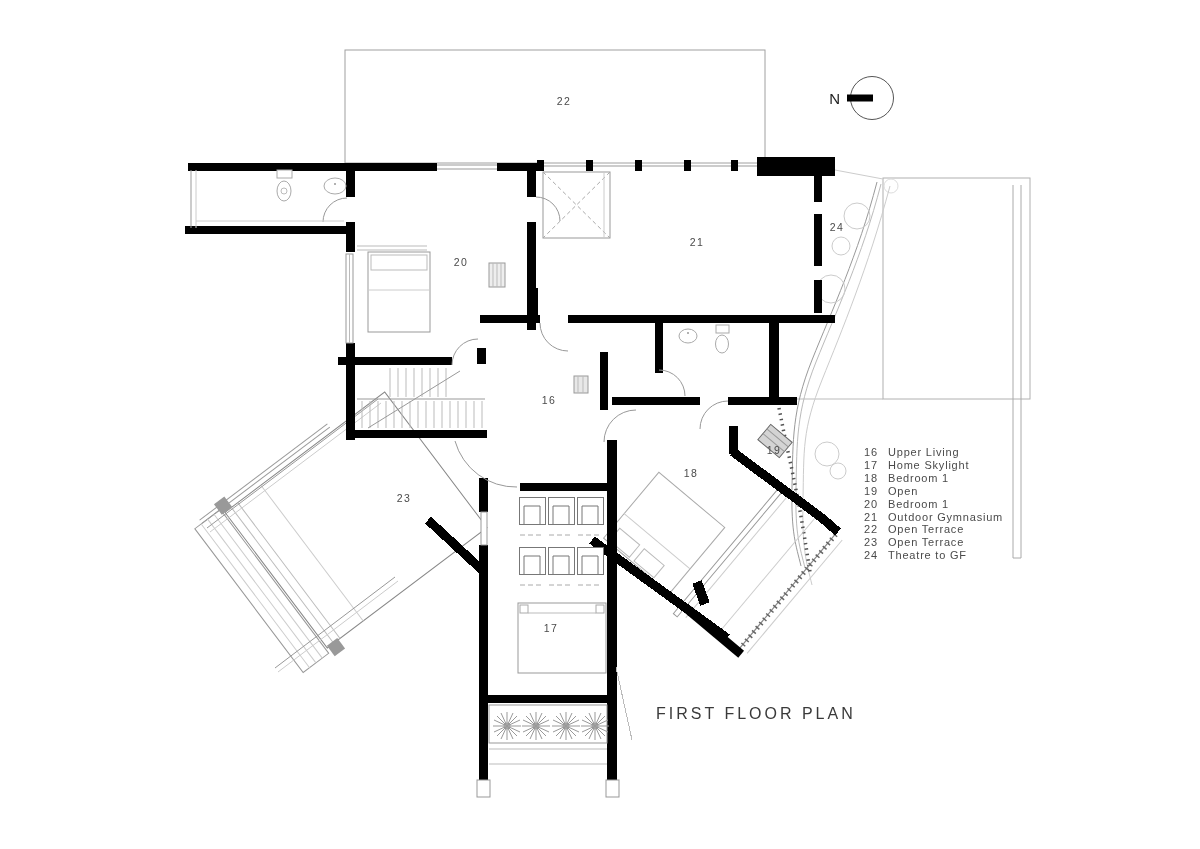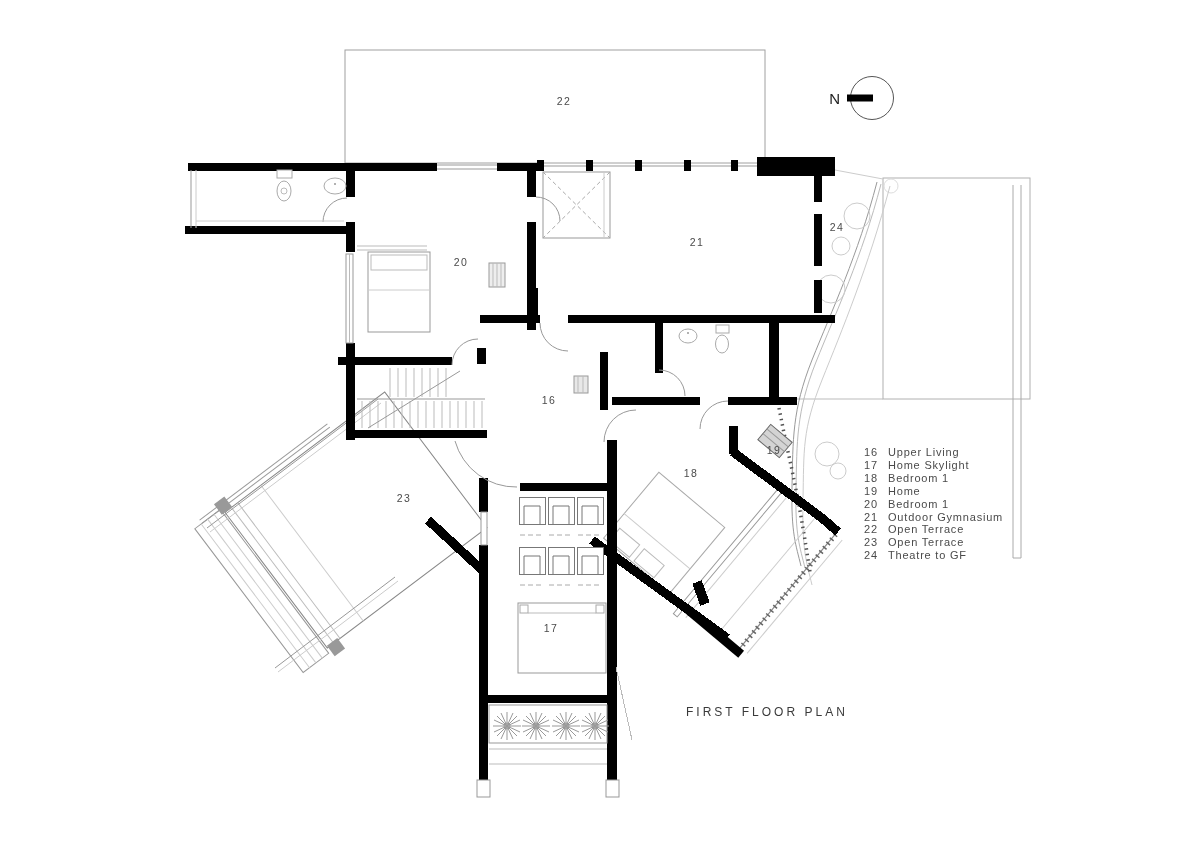--- a/index.html
+++ b/index.html
@@ -4,21 +4,21 @@
 <style>
   html,body{margin:0;padding:0;background:#ffffff;}
   body{font-family:"Liberation Sans", sans-serif;}
   #stage{position:relative;width:1200px;height:849px;background:#fff;overflow:hidden;}
   #plan-svg{position:absolute;left:0;top:0;}
   .room-label{font-family:"Liberation Sans",sans-serif;font-size:10.5px;fill:#4a4a4a;letter-spacing:1.5px;}
   .north-label{font-family:"Liberation Sans",sans-serif;font-size:15px;fill:#222;letter-spacing:1px;}
   #legend{position:absolute;left:864px;top:446px;color:#4a4a4a;font-size:11px;letter-spacing:0.8px;line-height:12.9px;}
   .legend-row{display:flex;white-space:nowrap;}
   .legend-no{width:24px;flex:0 0 24px;}
-  #plan-title{position:absolute;left:686px;top:705px;color:#3a3a3a;font-size:12px;letter-spacing:3px;white-space:nowrap;}
+  #plan-title{position:absolute;left:656px;top:705px;color:#3a3a3a;font-size:16px;letter-spacing:3px;white-space:nowrap;}
   svg .w{fill:#000;}
   svg .thin{stroke:#999;fill:none;stroke-width:1;}
   svg .fainter{stroke:#bbb;fill:none;stroke-width:1;}
   svg .faintest{stroke:#ccc;fill:none;stroke-width:1;}
   svg .door{stroke:#999;fill:none;stroke-width:1;}
   svg .fix{stroke:#aaa;fill:#fff;stroke-width:1;}
 </style>
 </head>
 <body>
 
@@ -312,21 +312,21 @@
     <div class="legend-row">
         <span class="legend-no">17</span>
         <span>Home Skylight</span>
       </div>
     <div class="legend-row">
         <span class="legend-no">18</span>
         <span>Bedroom 1</span>
       </div>
     <div class="legend-row">
         <span class="legend-no">19</span>
-        <span>Home</span>
+        <span>Open</span>
       </div>
     <div class="legend-row">
         <span class="legend-no">20</span>
         <span>Bedroom 1</span>
       </div>
     <div class="legend-row">
         <span class="legend-no">21</span>
         <span>Outdoor Gymnasium</span>
       </div>
     <div class="legend-row">

